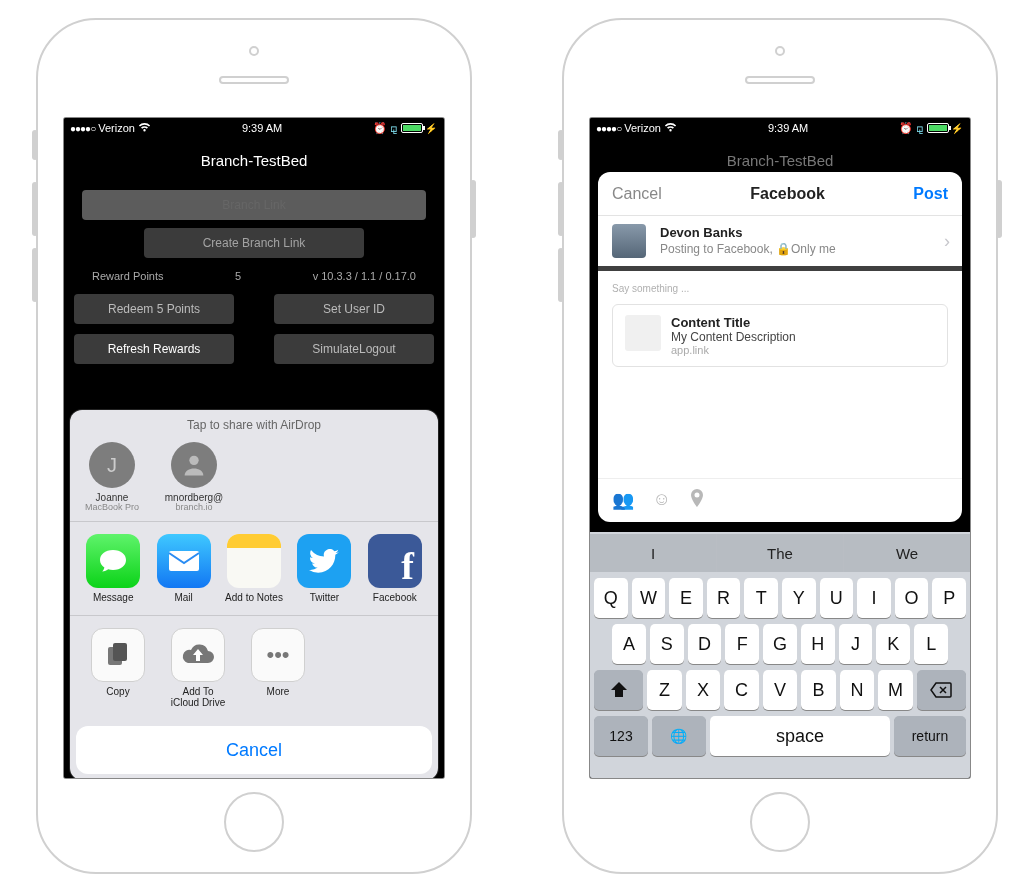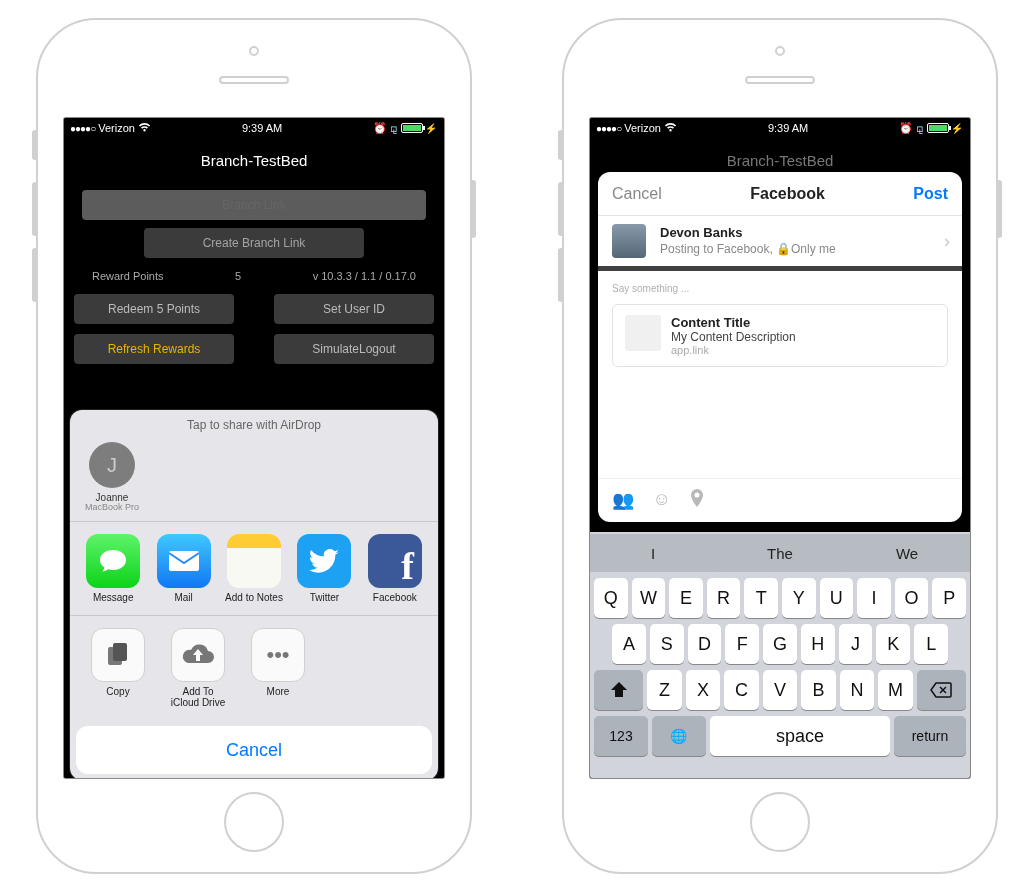--- a/index.html
+++ b/index.html
@@ -233,31 +233,41 @@
       <div class="dim-btn wide" style="background:#5c5c5c;color:#666;">Branch Link</div>
       <div class="dim-btn wide" style="color:#a3a3a3;margin-left:80px;margin-right:80px;">Create Branch Link</div>
       <div class="info-row" style="margin-top:10px;">
         <span>Reward Points</span>
         <span>5</span>
         <span>v 10.3.3 / 1.1 / 0.17.0</span>
       </div>
       <div style="position:relative;height:100px;margin-top:10px;">
         <div class="dim-btn half" style="left:10px;top:0;color:#bbb;">Redeem 5 Points</div>
         <div class="dim-btn half" style="right:10px;top:0;color:#bbb;">Set User ID</div>
-        <div class="dim-btn half" style="left:10px;top:40px;color:#eab308;">Refresh Rewards</div>
+        <div class="dim-btn half" style="left:10px;top:40px;color:#ffffff;">Refresh Rewards</div>
         <div class="dim-btn half" style="right:10px;top:40px;color:#bbb;">SimulateLogout</div>
       </div>
 
       <div class="sheet">
         <div class="sheet-header">Tap to share with AirDrop</div>
         <div class="airdrop-row">
           <div class="airdrop-item">
             <div class="airdrop-avatar">J</div>
             <div>Joanne</div>
             <div class="airdrop-sub">MacBook Pro</div>
+          </div>
+          <div class="airdrop-item">
+            <div class="airdrop-avatar person">
+              <svg width="28" height="28" viewBox="0 0 24 24" fill="#bbb">
+                  <circle cx="12" cy="8" r="4"></circle>
+                  <path d="M4 21c0-4 4-6 8-6s8 2 8 6z"></path>
+                </svg>
+            </div>
+            <div>mnordberg@</div>
+            <div class="airdrop-sub">branch.io</div>
           </div>
         </div>
 
         <div class="sheet-section">
           <div class="app-row">
             <div class="app-item">
               <div class="app-icon ic-message">
                 <svg width="30" height="26" viewBox="0 0 30 26">
                     <path fill="#fff" d="M15 2C7 2 2 6.5 2 12c0 3 1.7 5.6 4.4 7.4-.3 1.4-1.2 3-2.2 4 2.5-.2 4.6-1.2 6-2.2 1.5.5 3.1.8 4.8.8 8 0 13-4.5 13-10S23 2 15 2z"></path>
                   </svg>

